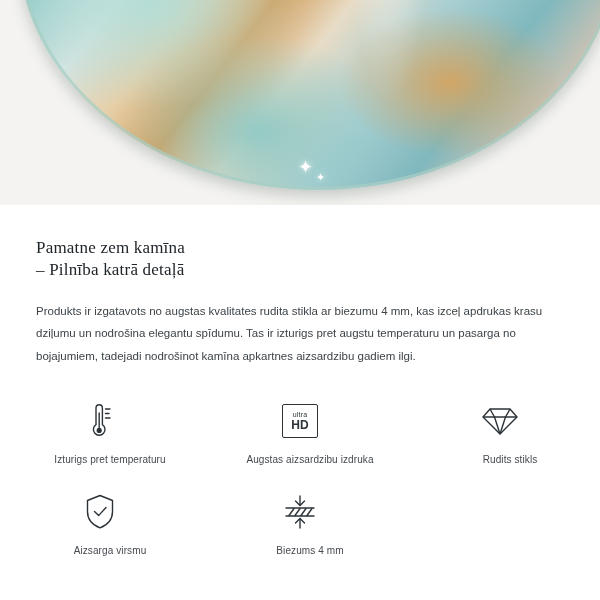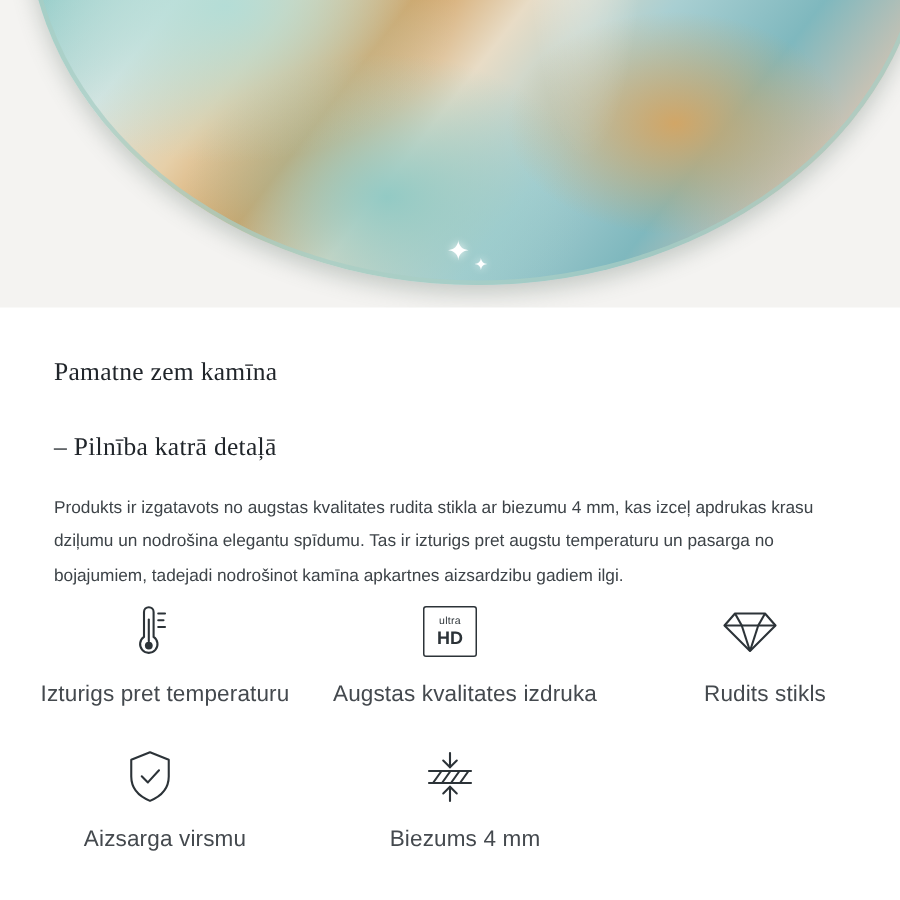--- a/index.html
+++ b/index.html
@@ -101,21 +101,20 @@
     padding: 32px 36px 0 36px;
     font-family: "Liberation Serif", serif;
     font-size: 17px;
     font-weight: 400;
     line-height: 1.32;
     color: #20252a;
     letter-spacing: 0.2px;
   }
   .headline .line2 {
     display: block;
-    margin-top: 28px;
   }
   .body-copy {
     margin: 0;
     padding: 18px 56px 0 36px;
     font-size: 11.5px;
     line-height: 1.95;
     color: #3d4348;
     max-width: 540px;
   }
 
@@ -139,21 +138,21 @@
   .feature-icon {
     width: 44px;
     height: 46px;
     display: flex;
     align-items: center;
     justify-content: center;
     color: #2c3338;
   }
   .feature-label {
     margin-top: 10px;
-    font-size: 15px;
+    font-size: 10px;
     color: #44494e;
     text-align: center;
     letter-spacing: 0.1px;
     padding-left: 20px;
   }
   .ultrahd {
     width: 34px;
     height: 32px;
     border: 1.4px solid #2c3338;
     border-radius: 2px;
@@ -202,21 +201,21 @@
       <div class="feature-label">Izturigs pret temperaturu</div>
     </div>
 
     <div class="feature">
       <div class="feature-icon">
         <div class="ultrahd">
           <span class="u1">ultra</span>
           <span class="u2">HD</span>
         </div>
       </div>
-      <div class="feature-label">Augstas kvalitates izdruka</div>
+      <div class="feature-label">Augstas aizsardzibu izdruka</div>
     </div>
 
     <div class="feature">
       <div class="feature-icon">
         <svg width="38" height="34" viewBox="0 0 38 34" fill="none" stroke="#2c3338" stroke-width="1.4" stroke-linejoin="round">
           <path d="M9 5h20l7 8-17 17L2 13z"></path>
           <line x1="2" y1="13" x2="36" y2="13"></line>
           <line x1="9" y1="5" x2="13.5" y2="13"></line>
           <line x1="29" y1="5" x2="24.5" y2="13"></line>
           <line x1="13.5" y1="13" x2="19" y2="30"></line>

